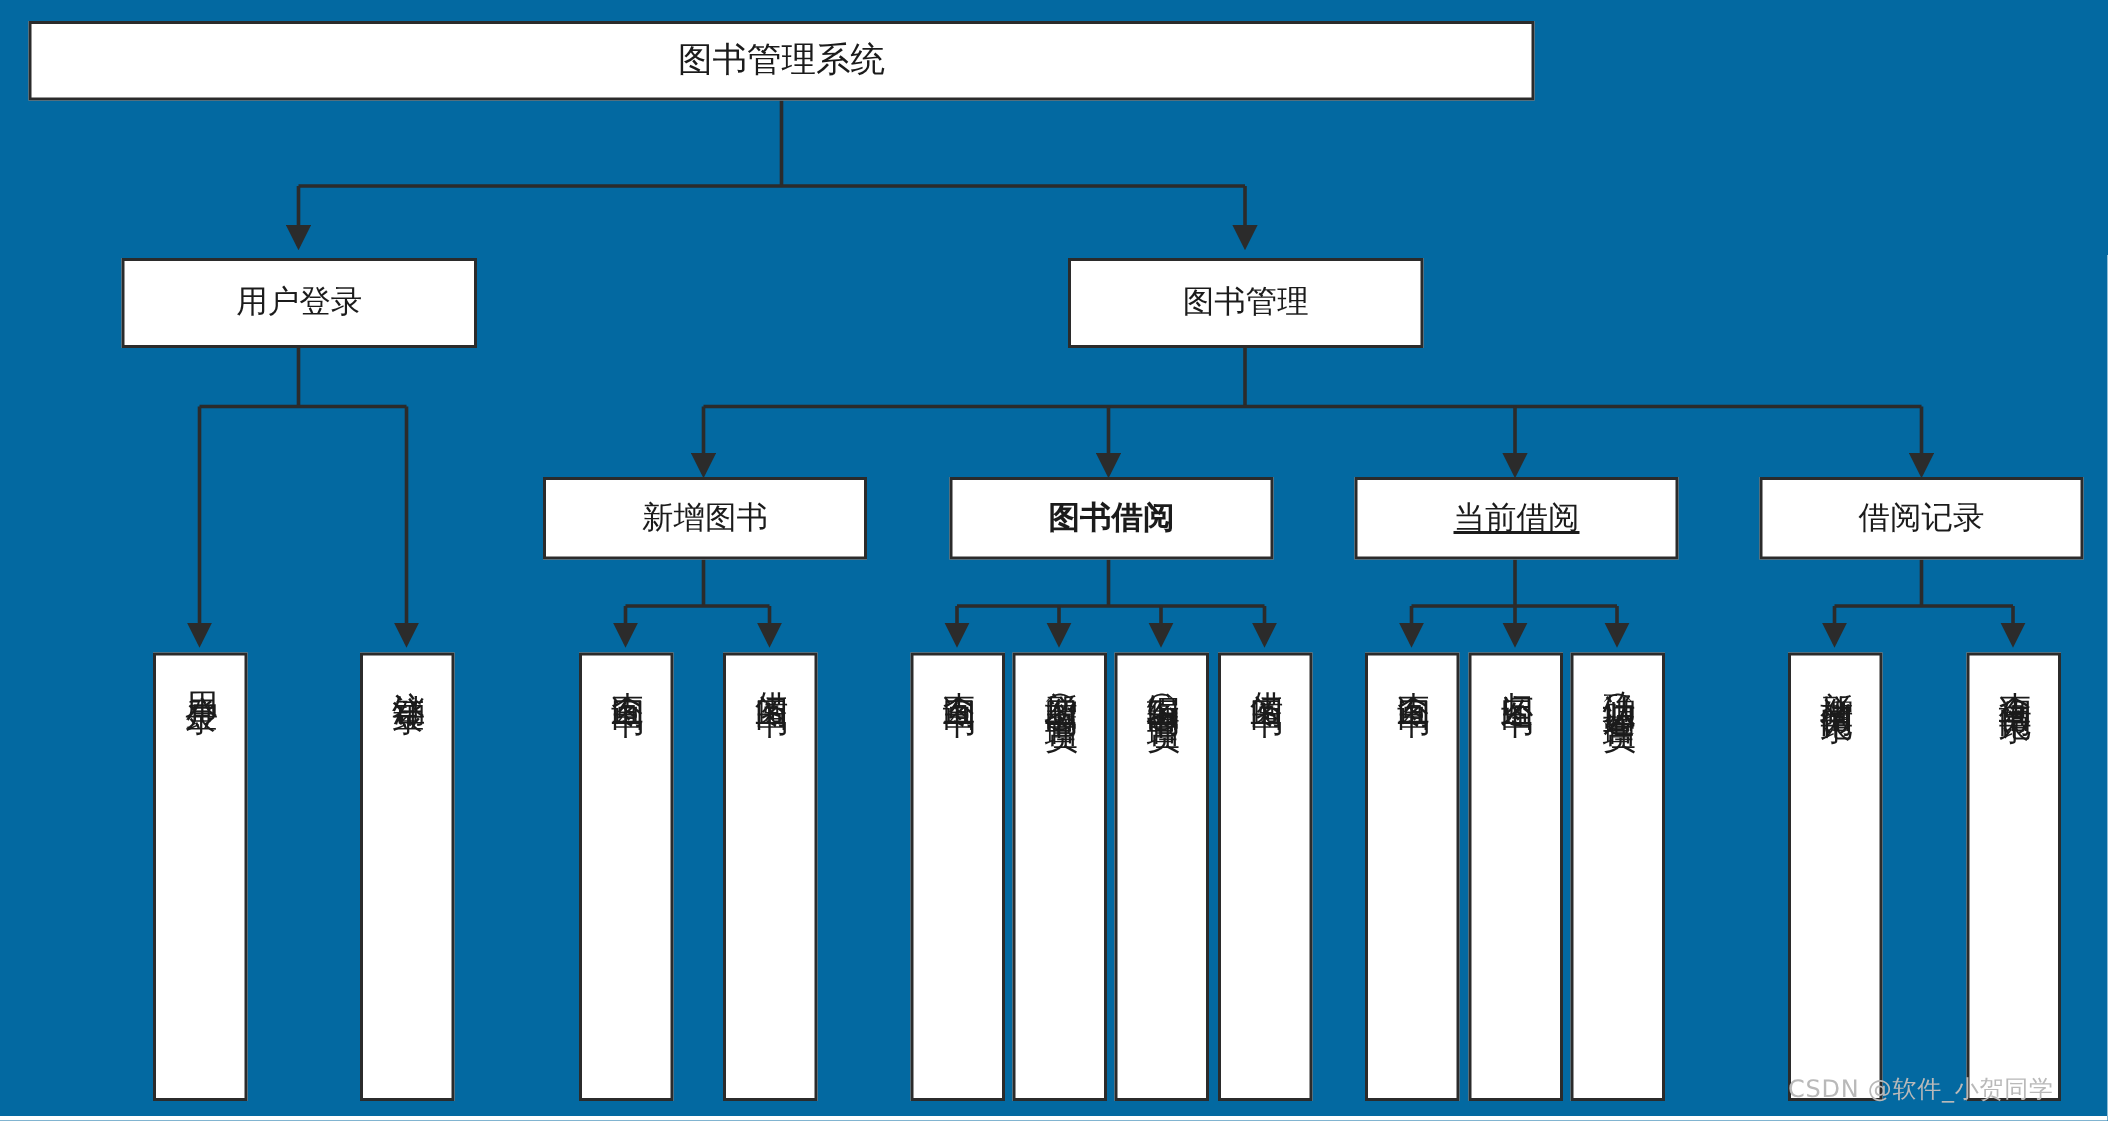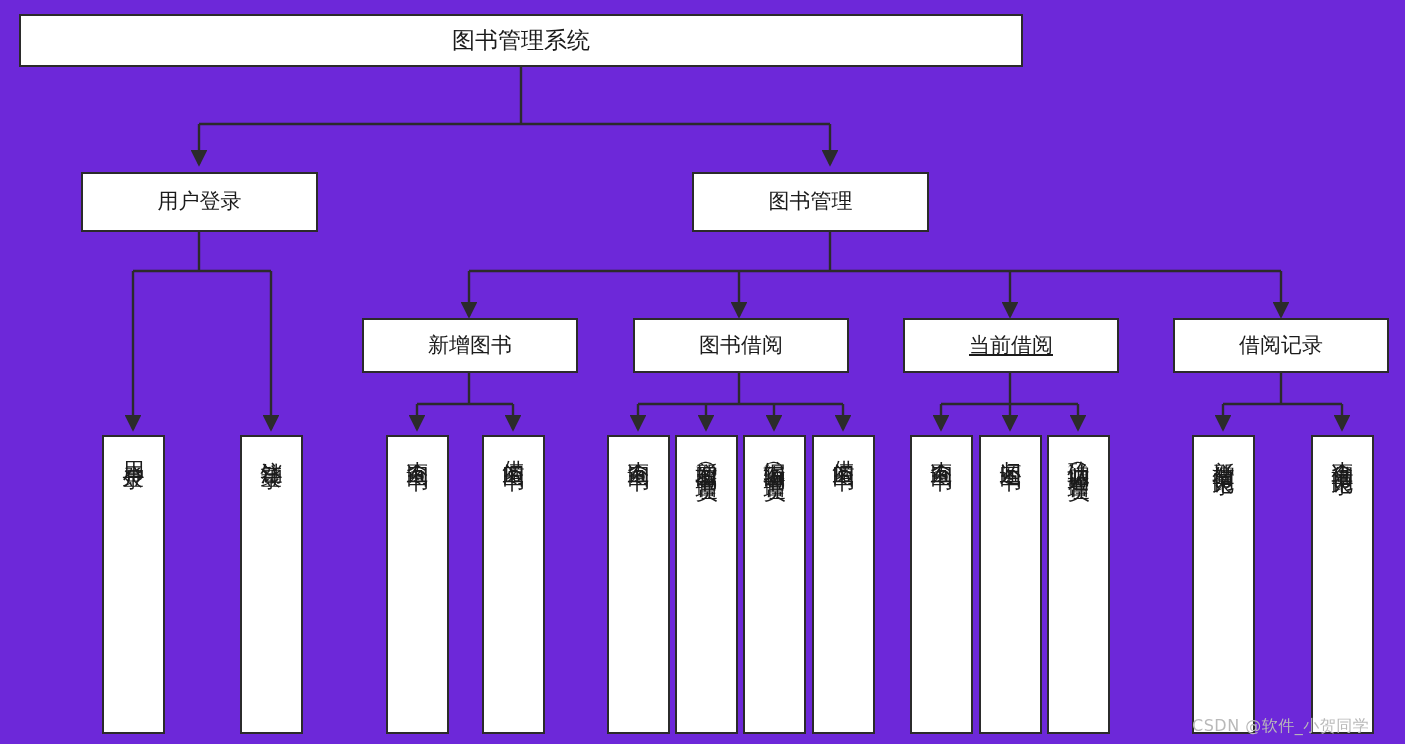--- a/index.html
+++ b/index.html
@@ -8,21 +8,21 @@
     padding: 0;
     background: #ffffff;
   }
   body {
     font-family: "DejaVu Sans", "Liberation Sans", sans-serif;
   }
   #diagram-root {
     position: relative;
     width: 1405px;
     height: 744px;
-    background: #6d28d9;
+    background: #0369a1;
     overflow: hidden;
   }
   #edge-layer {
     position: absolute;
     left: 0;
     top: 0;
     width: 1405px;
     height: 747px;
   }
   .node {
@@ -131,29 +131,29 @@
   </svg>
 
   <div class="node level-root" style="left:19px; top:14px; width:1004px; height:53px;">
     <span class="node-label">图书管理系统</span>
   </div>
 
   <div class="node level-branch" style="left:81px; top:172px; width:237px; height:60px;">
     <span class="node-label">用户登录</span>
   </div>
 
-  <div class="node level-branch" style="left:692px; top:172px; width:237px; height:60px;">
+  <div class="node level-branch" style="left:712px; top:172px; width:237px; height:60px;">
     <span class="node-label">图书管理</span>
   </div>
 
   <div class="node level-branch" style="left:362px; top:318px; width:216px; height:55px;">
     <span class="node-label">新增图书</span>
   </div>
 
-  <div class="node level-branch" style="left:633px; top:318px; width:216px; height:55px;">
+  <div class="node level-branch" style="left:633px; top:318px; width:216px; height:55px;font-weight:bold;">
     <span class="node-label">图书借阅</span>
   </div>
 
   <div class="node level-branch" style="left:903px; top:318px; width:216px; height:55px;text-decoration:underline;">
     <span class="node-label">当前借阅</span>
   </div>
 
   <div class="node level-branch" style="left:1173px; top:318px; width:216px; height:55px;">
     <span class="node-label">借阅记录</span>
   </div>

